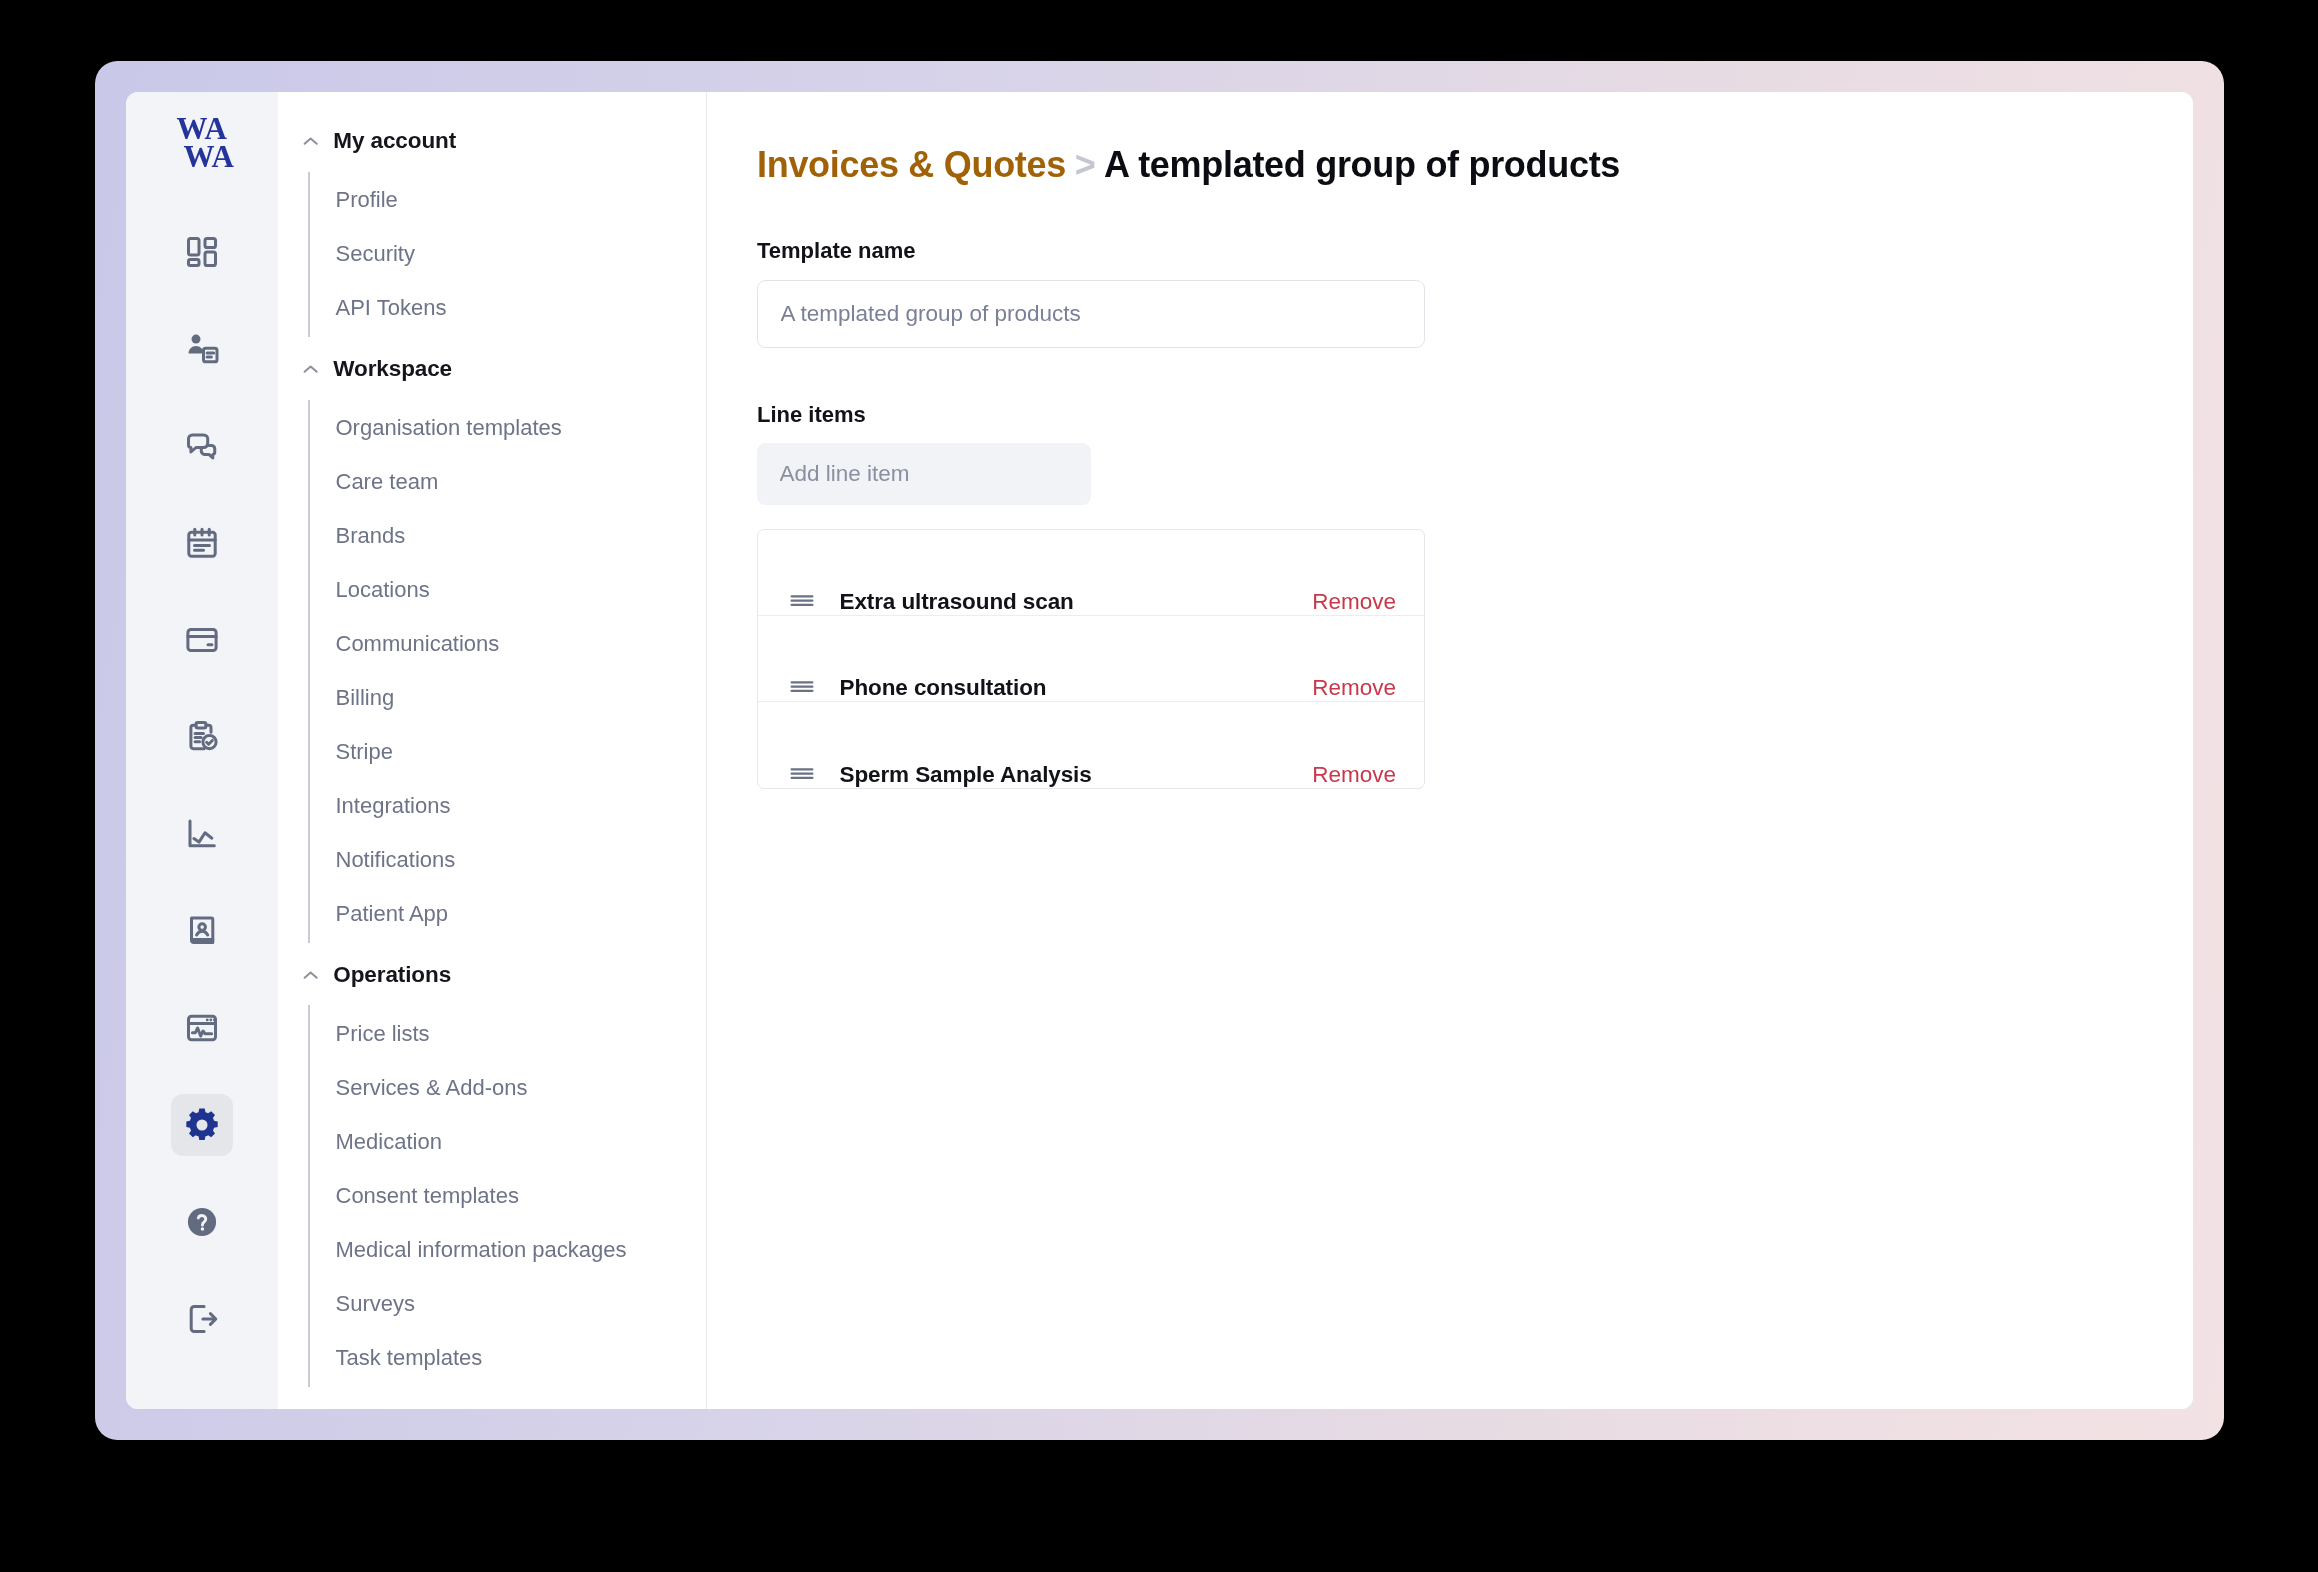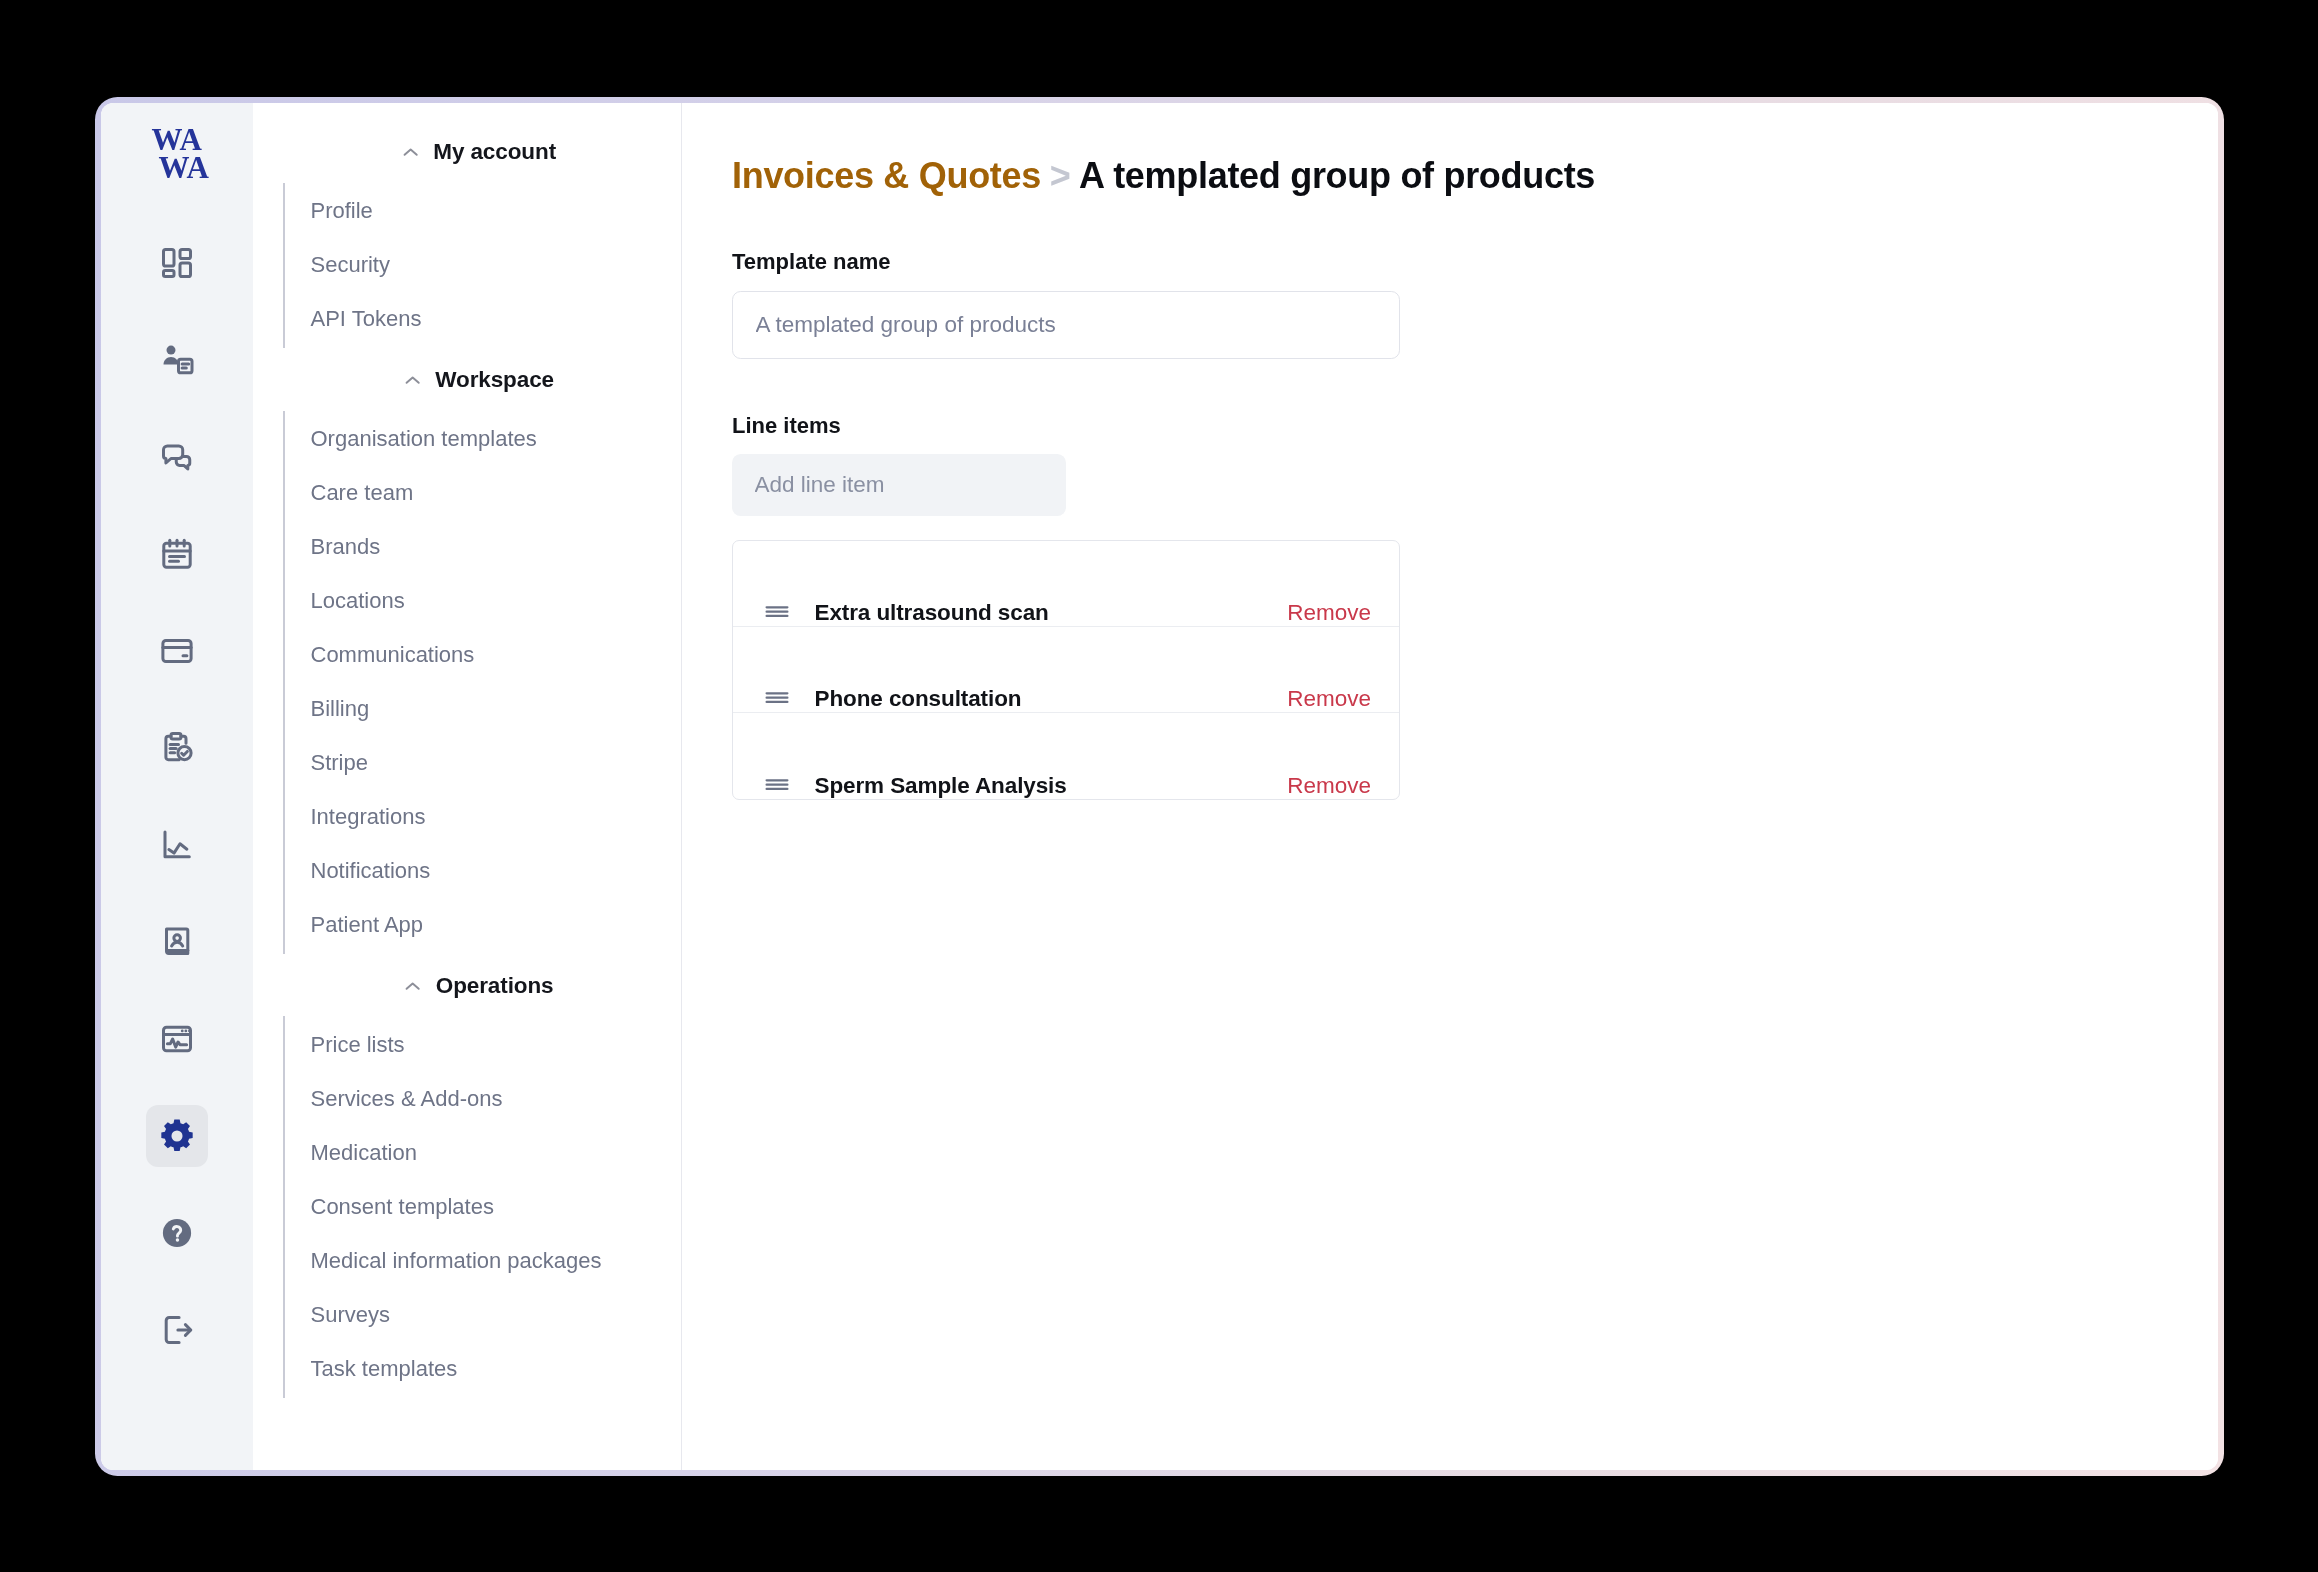--- a/index.html
+++ b/index.html
@@ -10,23 +10,22 @@
     overflow: hidden;
   }
 
   
   #app-window {
     position: absolute;
     left: 95px; top: 61px;
     width: 2129px; height: 1379px;
     border-radius: 22.5px;
     background: linear-gradient(100deg, #c9c8e8 0%, #d6d2e9 35%, #e8dce3 70%, #f3e2e4 100%);
-    padding: 6px;
+    padding: 31px;
     box-shadow: 0 8.7px 35px rgba(0,0,0,0.35);
-    margin-top: 36px;
   }
   #window-body {
     position: relative;
     width: 100%; height: 100%;
     border-radius: 12px;
     background: #ffffff;
     overflow: hidden;
     display: flex;
   }
 
@@ -78,21 +77,20 @@
     border-right: 1.7px solid #e7e8ee;
     padding: 26px 0 0 0;
     overflow: hidden;
   }
   .nav-section { margin-bottom: 5.2px; }
   .nav-section-header {
     display: flex; align-items: center;
     gap: 14px;
     padding: 10.4px 0 10.4px 24px;
     cursor: pointer;
-    justify-content: center;
   }
   .chev { width: 17.3px; height: 10.4px; flex: 0 0 17.3px; }
   .chev path { stroke: #8d8f99; stroke-width: 2.3; fill: none;
     stroke-linecap: round; stroke-linejoin: round; }
   .nav-section-title {
     font-size: 22.5px; font-weight: 700; color: #14161c;
     letter-spacing: -0.1px;
   }
   .nav-sub-list {
     margin: 7px 0 8.7px 29.5px;

